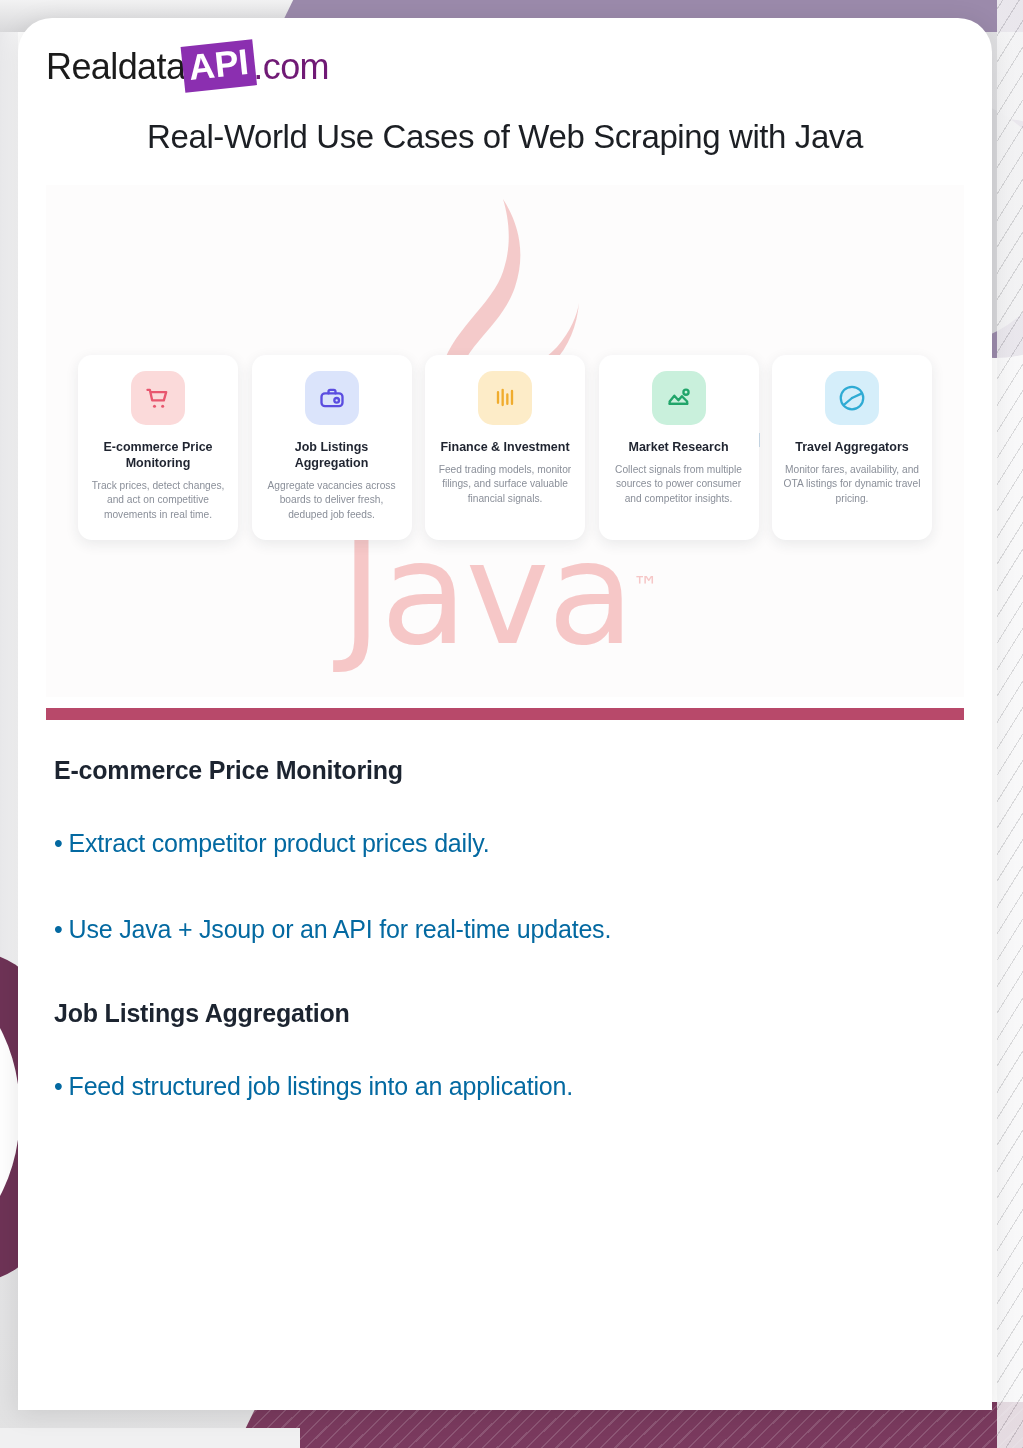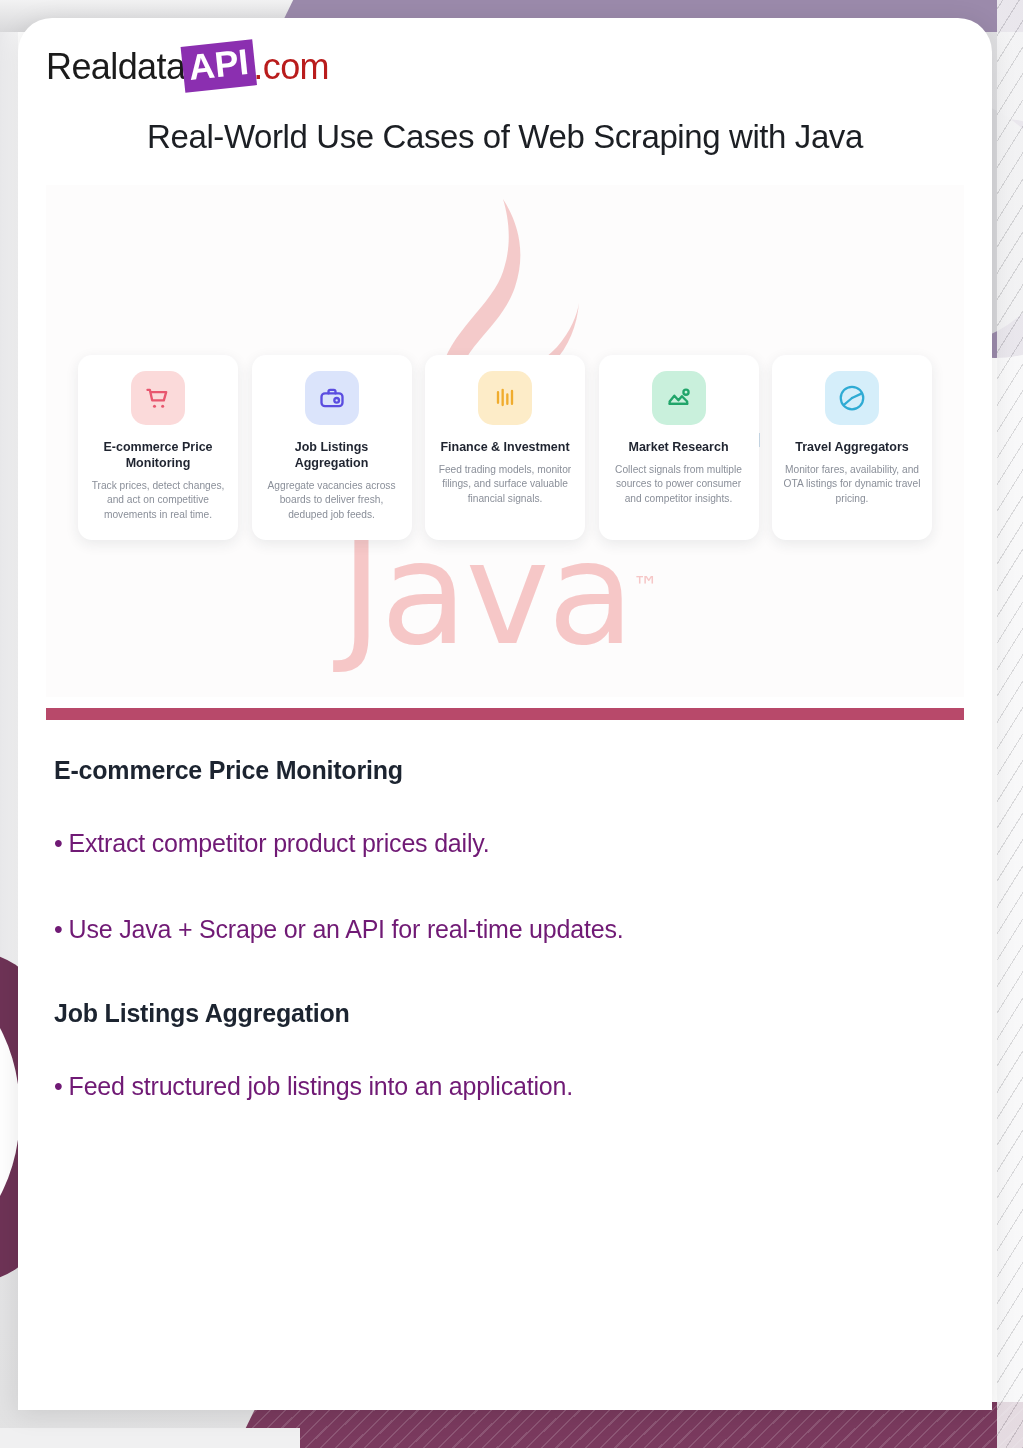--- a/index.html
+++ b/index.html
@@ -182,21 +182,21 @@
     display: inline-block;
     background: #8b2fb0;
     color: #ffffff;
     font-weight: 800;
     padding: 1px 6px 3px 6px;
     transform: rotate(-6deg) translateY(-2px);
     margin: 0 -2px;
     position: relative;
     letter-spacing: 0px;
   }
-  .logo .lg-dotcom { color: #b91c1c; font-weight: 400; }
+  .logo .lg-dotcom { color: #701a75; font-weight: 400; }
 
   
   .main-title {
     position: absolute;
     left: 0; right: 0;
     top: 100px;
     text-align: center;
     font-size: 33px;
     font-weight: 400;
     letter-spacing: -0.4px;
@@ -324,21 +324,21 @@
   }
   .sec-head {
     font-size: 25px;
     font-weight: 700;
     color: #1c2430;
     margin-bottom: 42px;
     letter-spacing: -0.2px;
   }
   .bullet {
     font-size: 25px;
-    color: #701a75;
+    color: #0369a1;
     line-height: 1.35;
     margin-bottom: 52px;
     font-weight: 400;
     letter-spacing: -0.2px;
   }
   .bullet:last-child { margin-bottom: 9px; }
   .bullet .dot { margin-right: 6px; }
 </style>
 </head>
 <body>
@@ -454,21 +454,21 @@
 
   <div class="content">
 
     <div class="sec-head">E-commerce Price Monitoring</div>
 
     <div class="bullet">
       <span class="dot">•</span><span>Extract competitor product prices daily.</span>
     </div>
 
     <div class="bullet">
-      <span class="dot">•</span><span>Use Java + Scrape or an API for real-time updates.</span>
+      <span class="dot">•</span><span>Use Java + Jsoup or an API for real-time updates.</span>
     </div>
 
     <div class="sec-head">Job Listings Aggregation</div>
 
 
     <div class="bullet">
       <span class="dot">•</span><span>Feed structured job listings into an application.</span>
     </div>
 
   </div>

